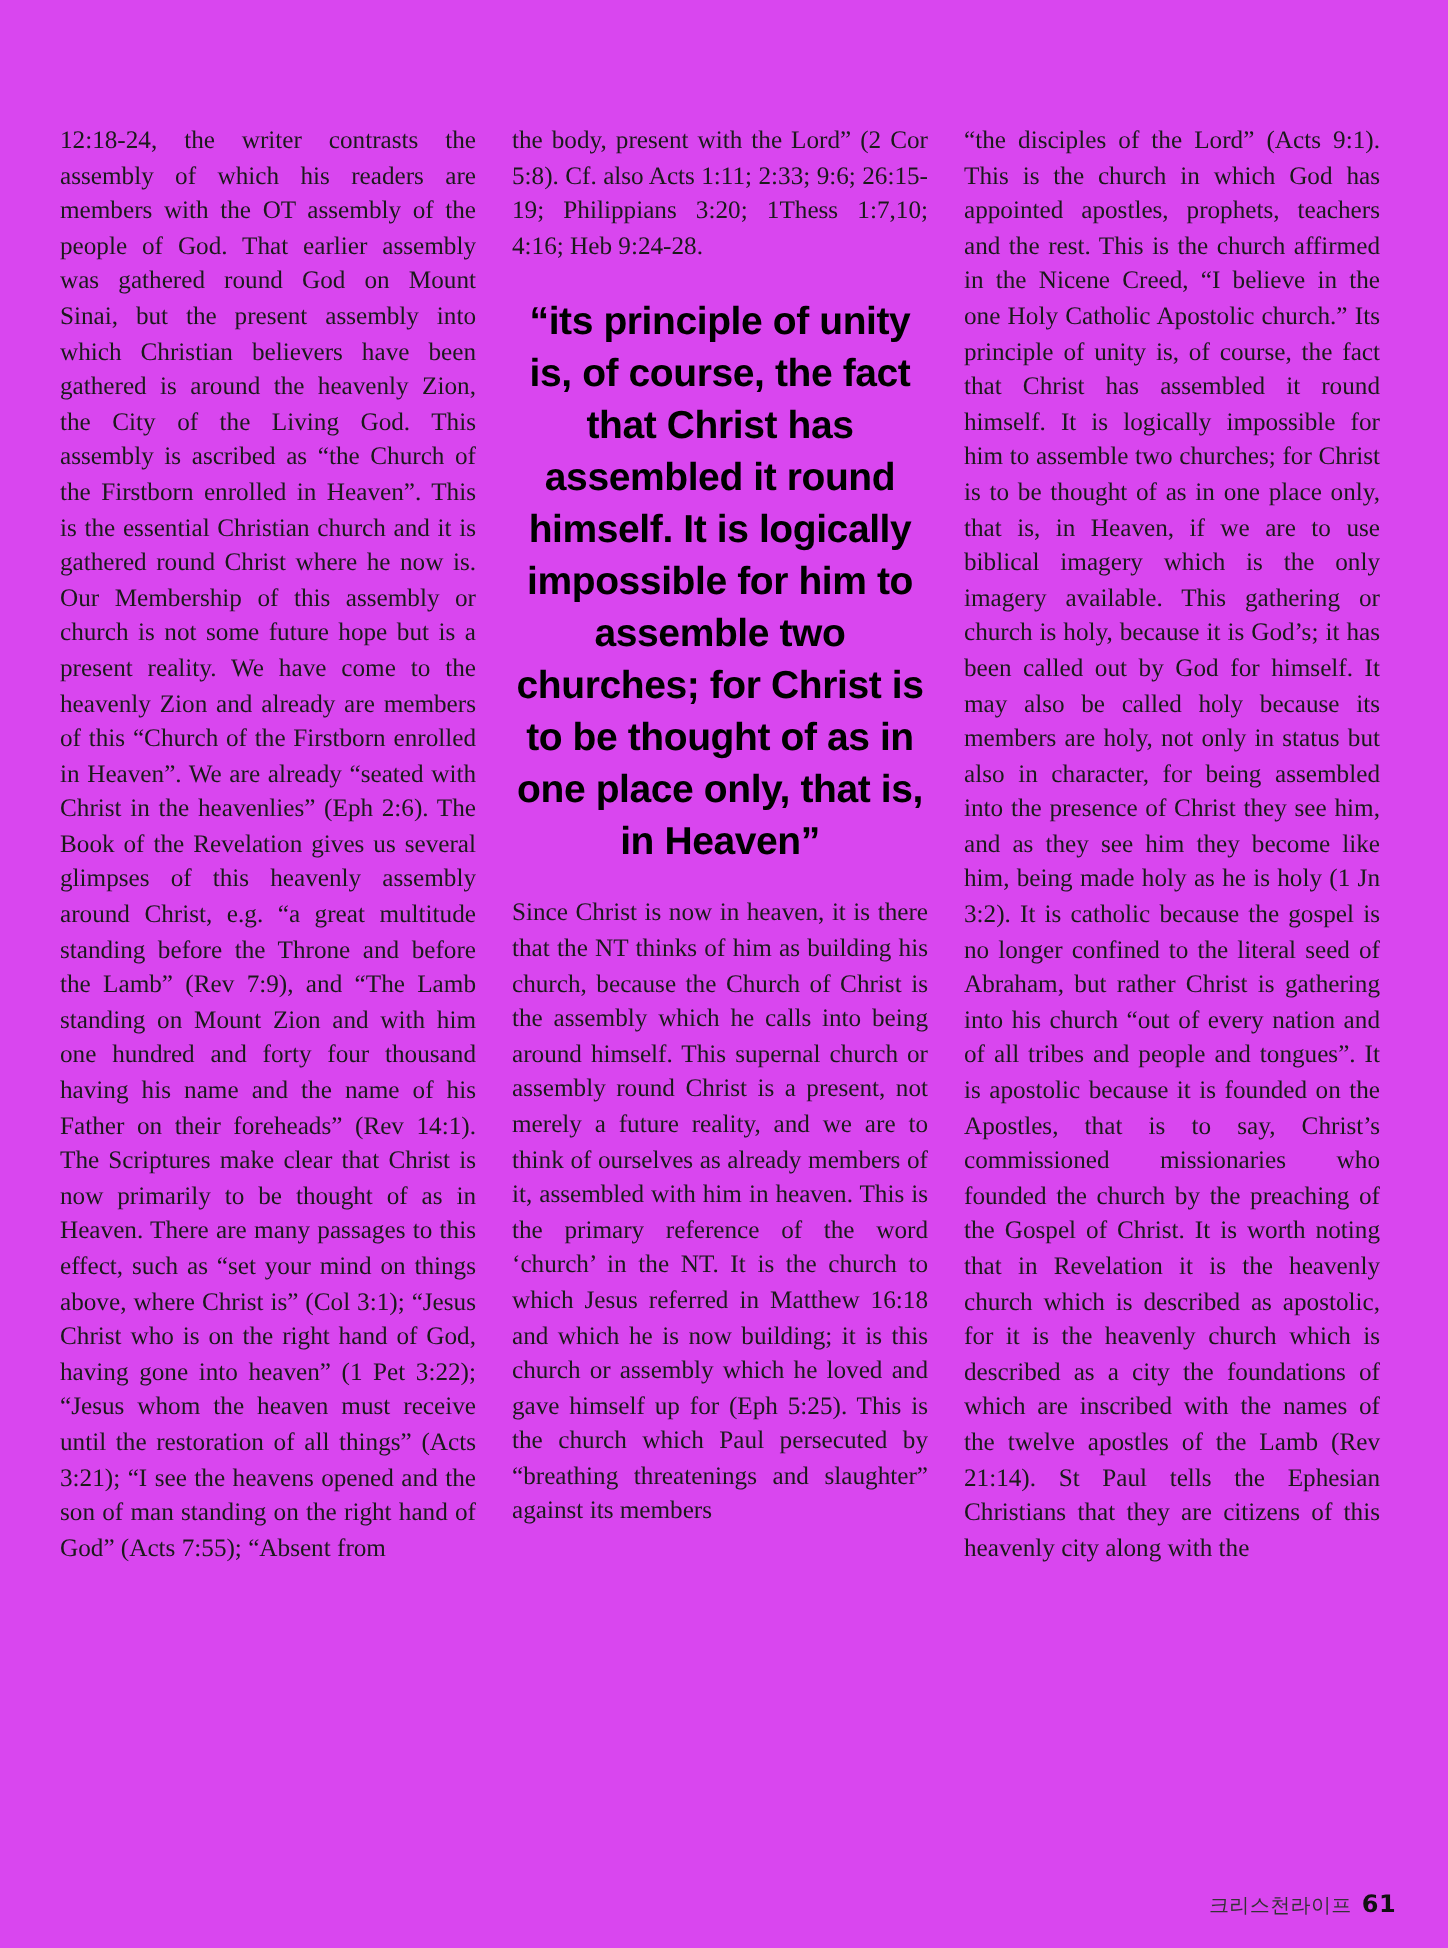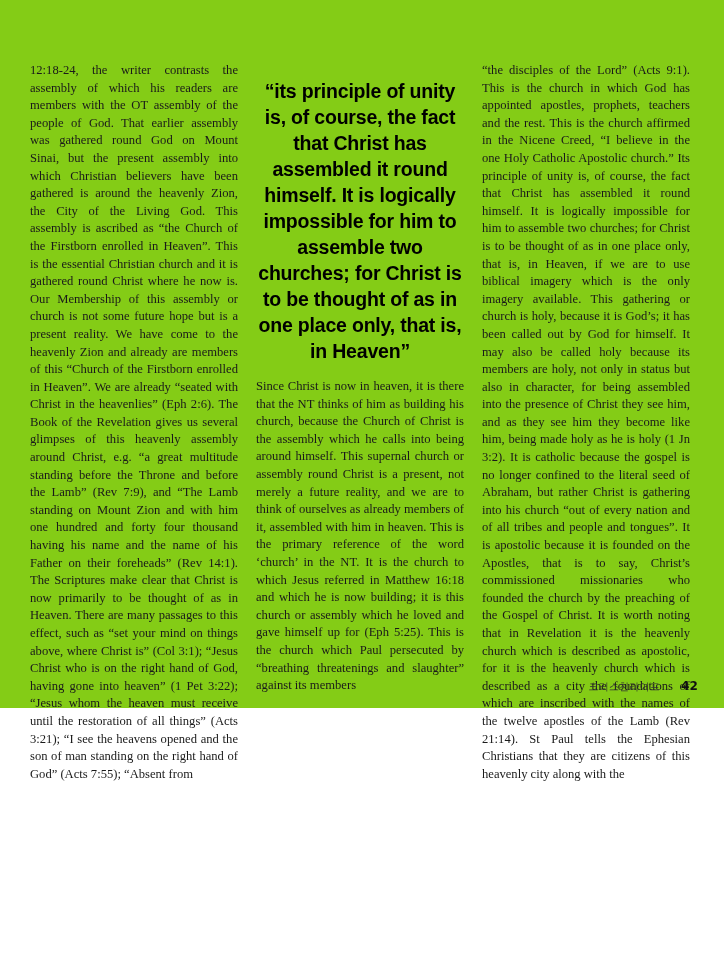--- a/index.html
+++ b/index.html
@@ -12,22 +12,22 @@
     height: 974px;
     position: relative;
     font-family: "Liberation Serif", serif;
     color: #1a1a1a;
     overflow: hidden;
   }
   .page {
     position: absolute;
     left: 0; top: 0;
     width: 724px;
-    height: 708px;
-    background: #84cc16;
+    height: 974px;
+    background: #d946ef;
   }
   .columns {
     position: absolute;
     left: 30px;
     top: 62px;
     width: 662px;
     height: 880px;
     display: flex;
     flex-direction: row;
     gap: 18px;
@@ -69,45 +69,46 @@
   .footer .pagenum {
     font-family: "DejaVu Sans", sans-serif;
     font-size: 12px;
     font-weight: 700;
     color: #111;
     margin-left: 3px;
   }
   .footer-inner {
     display: flex;
     align-items: baseline;
-    gap: 18px;
+    gap: 2px;
   }
 </style>
 </head>
 <body>
 
 <div class="page">
 
   <div class="columns">
 
     <div class="col">
       <p>12:18-24, the writer contrasts the assembly of which his readers are members with the OT assembly of the people of God.  That earlier assembly was gathered round God on Mount Sinai, but the present assembly into which Christian believers have been gathered is around the heavenly Zion, the City of the Living God.  This assembly is ascribed as “the Church of the Firstborn enrolled in Heaven”.  This is the essential Christian church and it is gathered round Christ where he now is.  Our Membership of this assembly or church is not some future hope but is a present reality.  We have come to the heavenly Zion and already are members of this “Church of the Firstborn enrolled in Heaven”.  We are already “seated with Christ in the heavenlies” (Eph 2:6).  The Book of the Revelation gives us several glimpses of this heavenly assembly around Christ, e.g. “a great multitude standing before the Throne and before the Lamb” (Rev 7:9), and “The Lamb standing on Mount Zion and with him one hundred and forty four thousand having his name and the name of his Father on their foreheads” (Rev 14:1).  The Scriptures make clear that Christ is now primarily to be thought of as in Heaven.  There are many passages to this effect, such as “set your mind on things above, where Christ is” (Col 3:1); “Jesus Christ who is on the right hand of God, having gone into heaven” (1 Pet 3:22); “Jesus whom the heaven must receive until the restoration of all things” (Acts 3:21); “I see the heavens opened and the son of man standing on the right hand of God” (Acts 7:55); “Absent from</p>
     </div>
 
     <div class="col">
+      <p>the body, present with the Lord” (2 Cor 5:8).  Cf. also Acts 1:11; 2:33; 9:6; 26:15-19; Philippians 3:20; 1Thess 1:7,10; 4:16; Heb 9:24-28.</p>
       <div class="pullquote">“its principle of unity is, of course, the fact that Christ has assembled it round himself.  It is logically impossible for him to assemble two churches; for Christ is to be thought of as in one place only, that is, in Heaven”</div>
       <p class="col-mid-bottom">Since Christ is now in heaven, it is there that the NT thinks of him as building his church, because the Church of Christ is the assembly which he calls into being around himself.  This supernal church or assembly round Christ is a present, not merely a future reality, and we are to think of ourselves as already members of it, assembled with him in heaven.  This is the primary reference of the word ‘church’ in the NT.  It is the church to which Jesus referred in Matthew 16:18 and which he is now building; it is this church or assembly which he loved and gave himself up for (Eph 5:25). This is the church which Paul persecuted by “breathing threatenings and slaughter” against its members</p>
     </div>
 
     <div class="col">
       <p>“the disciples of the Lord” (Acts 9:1).  This is the church in which God has appointed apostles, prophets, teachers and the rest.  This is the church affirmed in the Nicene Creed, “I believe in the one Holy Catholic Apostolic church.”  Its principle of unity is, of course, the fact that Christ has assembled it round himself.  It is logically impossible for him to assemble two churches; for Christ is to be thought of as in one place only, that is, in Heaven, if we are to use biblical imagery which is the only imagery available.  This gathering or church is holy, because it is God’s; it has been called out by God for himself.  It may also be called holy because its members are holy, not only in status but also in character, for being assembled into the presence of Christ they see him, and as they see him they become like him, being made holy as he is holy (1 Jn 3:2).  It is catholic because the gospel is no longer confined to the literal seed of Abraham, but rather Christ is gathering into his church “out of every nation and of all tribes and people and tongues”.   It is apostolic because it is founded on the Apostles, that is to say, Christ’s commissioned missionaries who founded the church by the preaching of the Gospel of Christ.  It is worth noting that in Revelation it is the heavenly church which is described as apostolic, for it is the heavenly church which is described as a city the foundations of which are inscribed with the names of the twelve apostles of the Lamb (Rev 21:14).  St Paul tells the Ephesian Christians that they are citizens of this heavenly city along with the</p>
     </div>
 
   </div>
 
   <div class="footer">
     <div class="footer-inner">
       <span>크리스천라이프</span>
-      <span class="pagenum">42</span>
+      <span class="pagenum">61</span>
     </div>
   </div>
 
 </div>
 
 </body></html>

